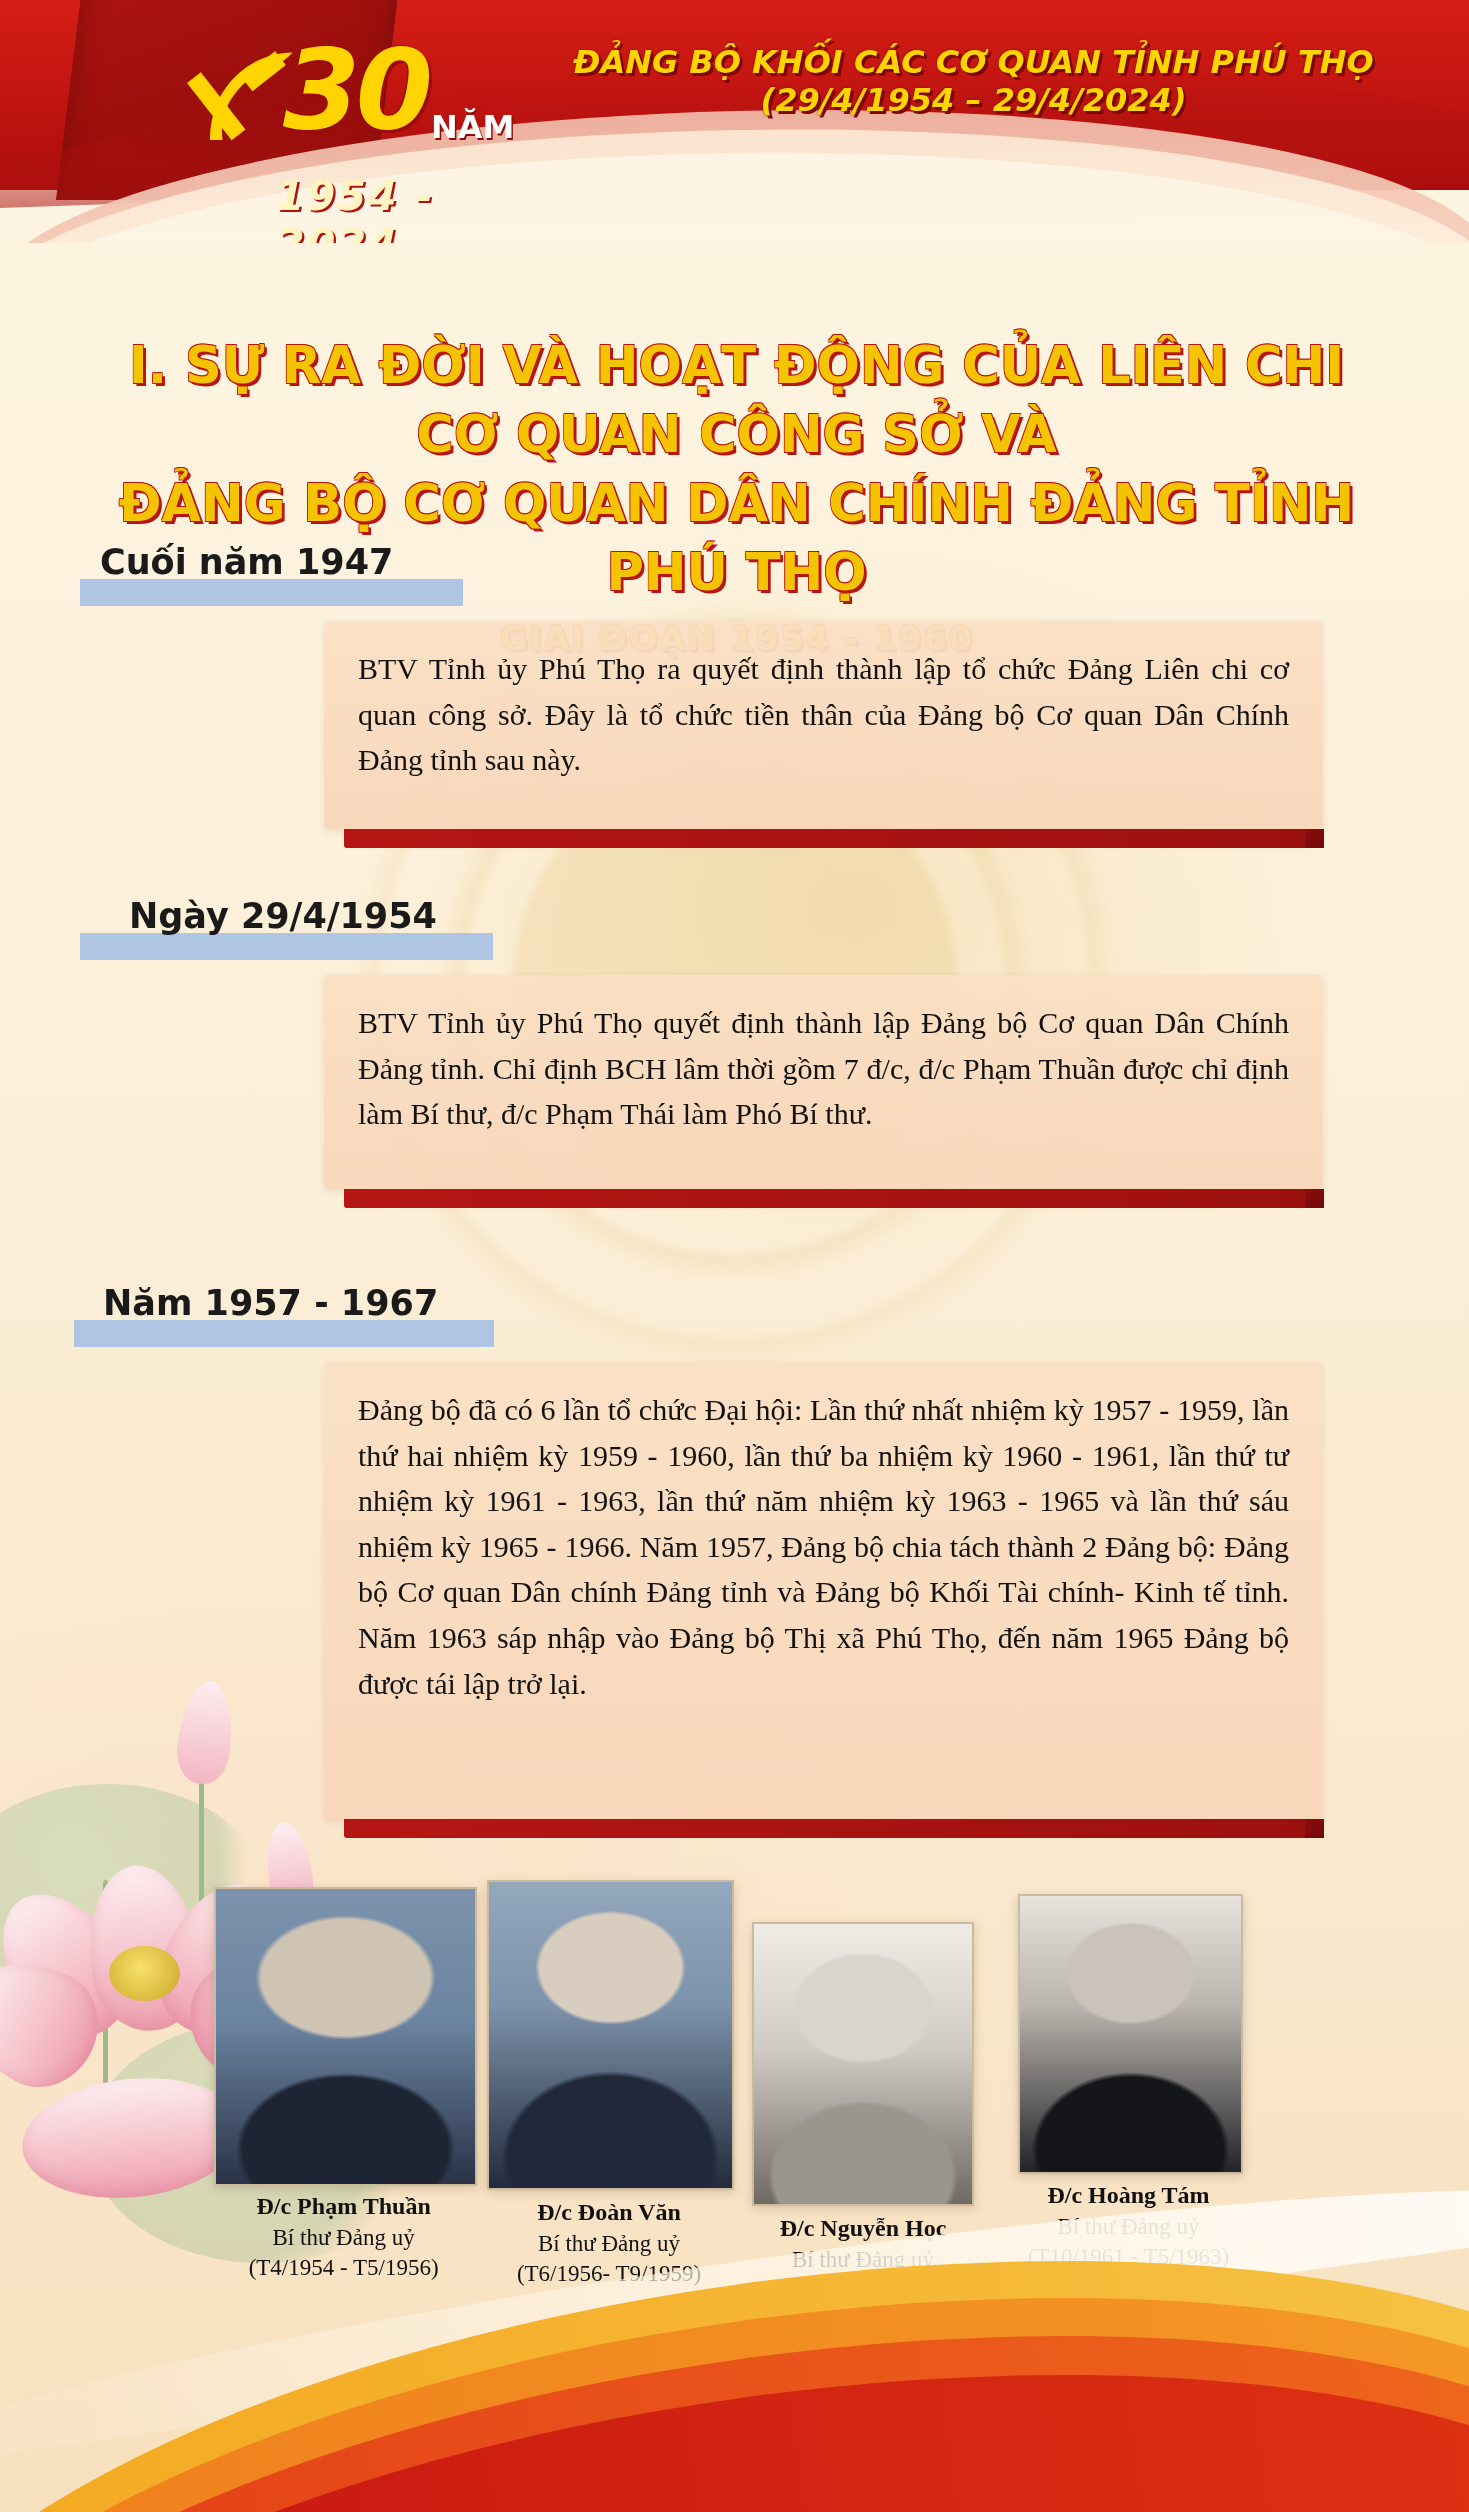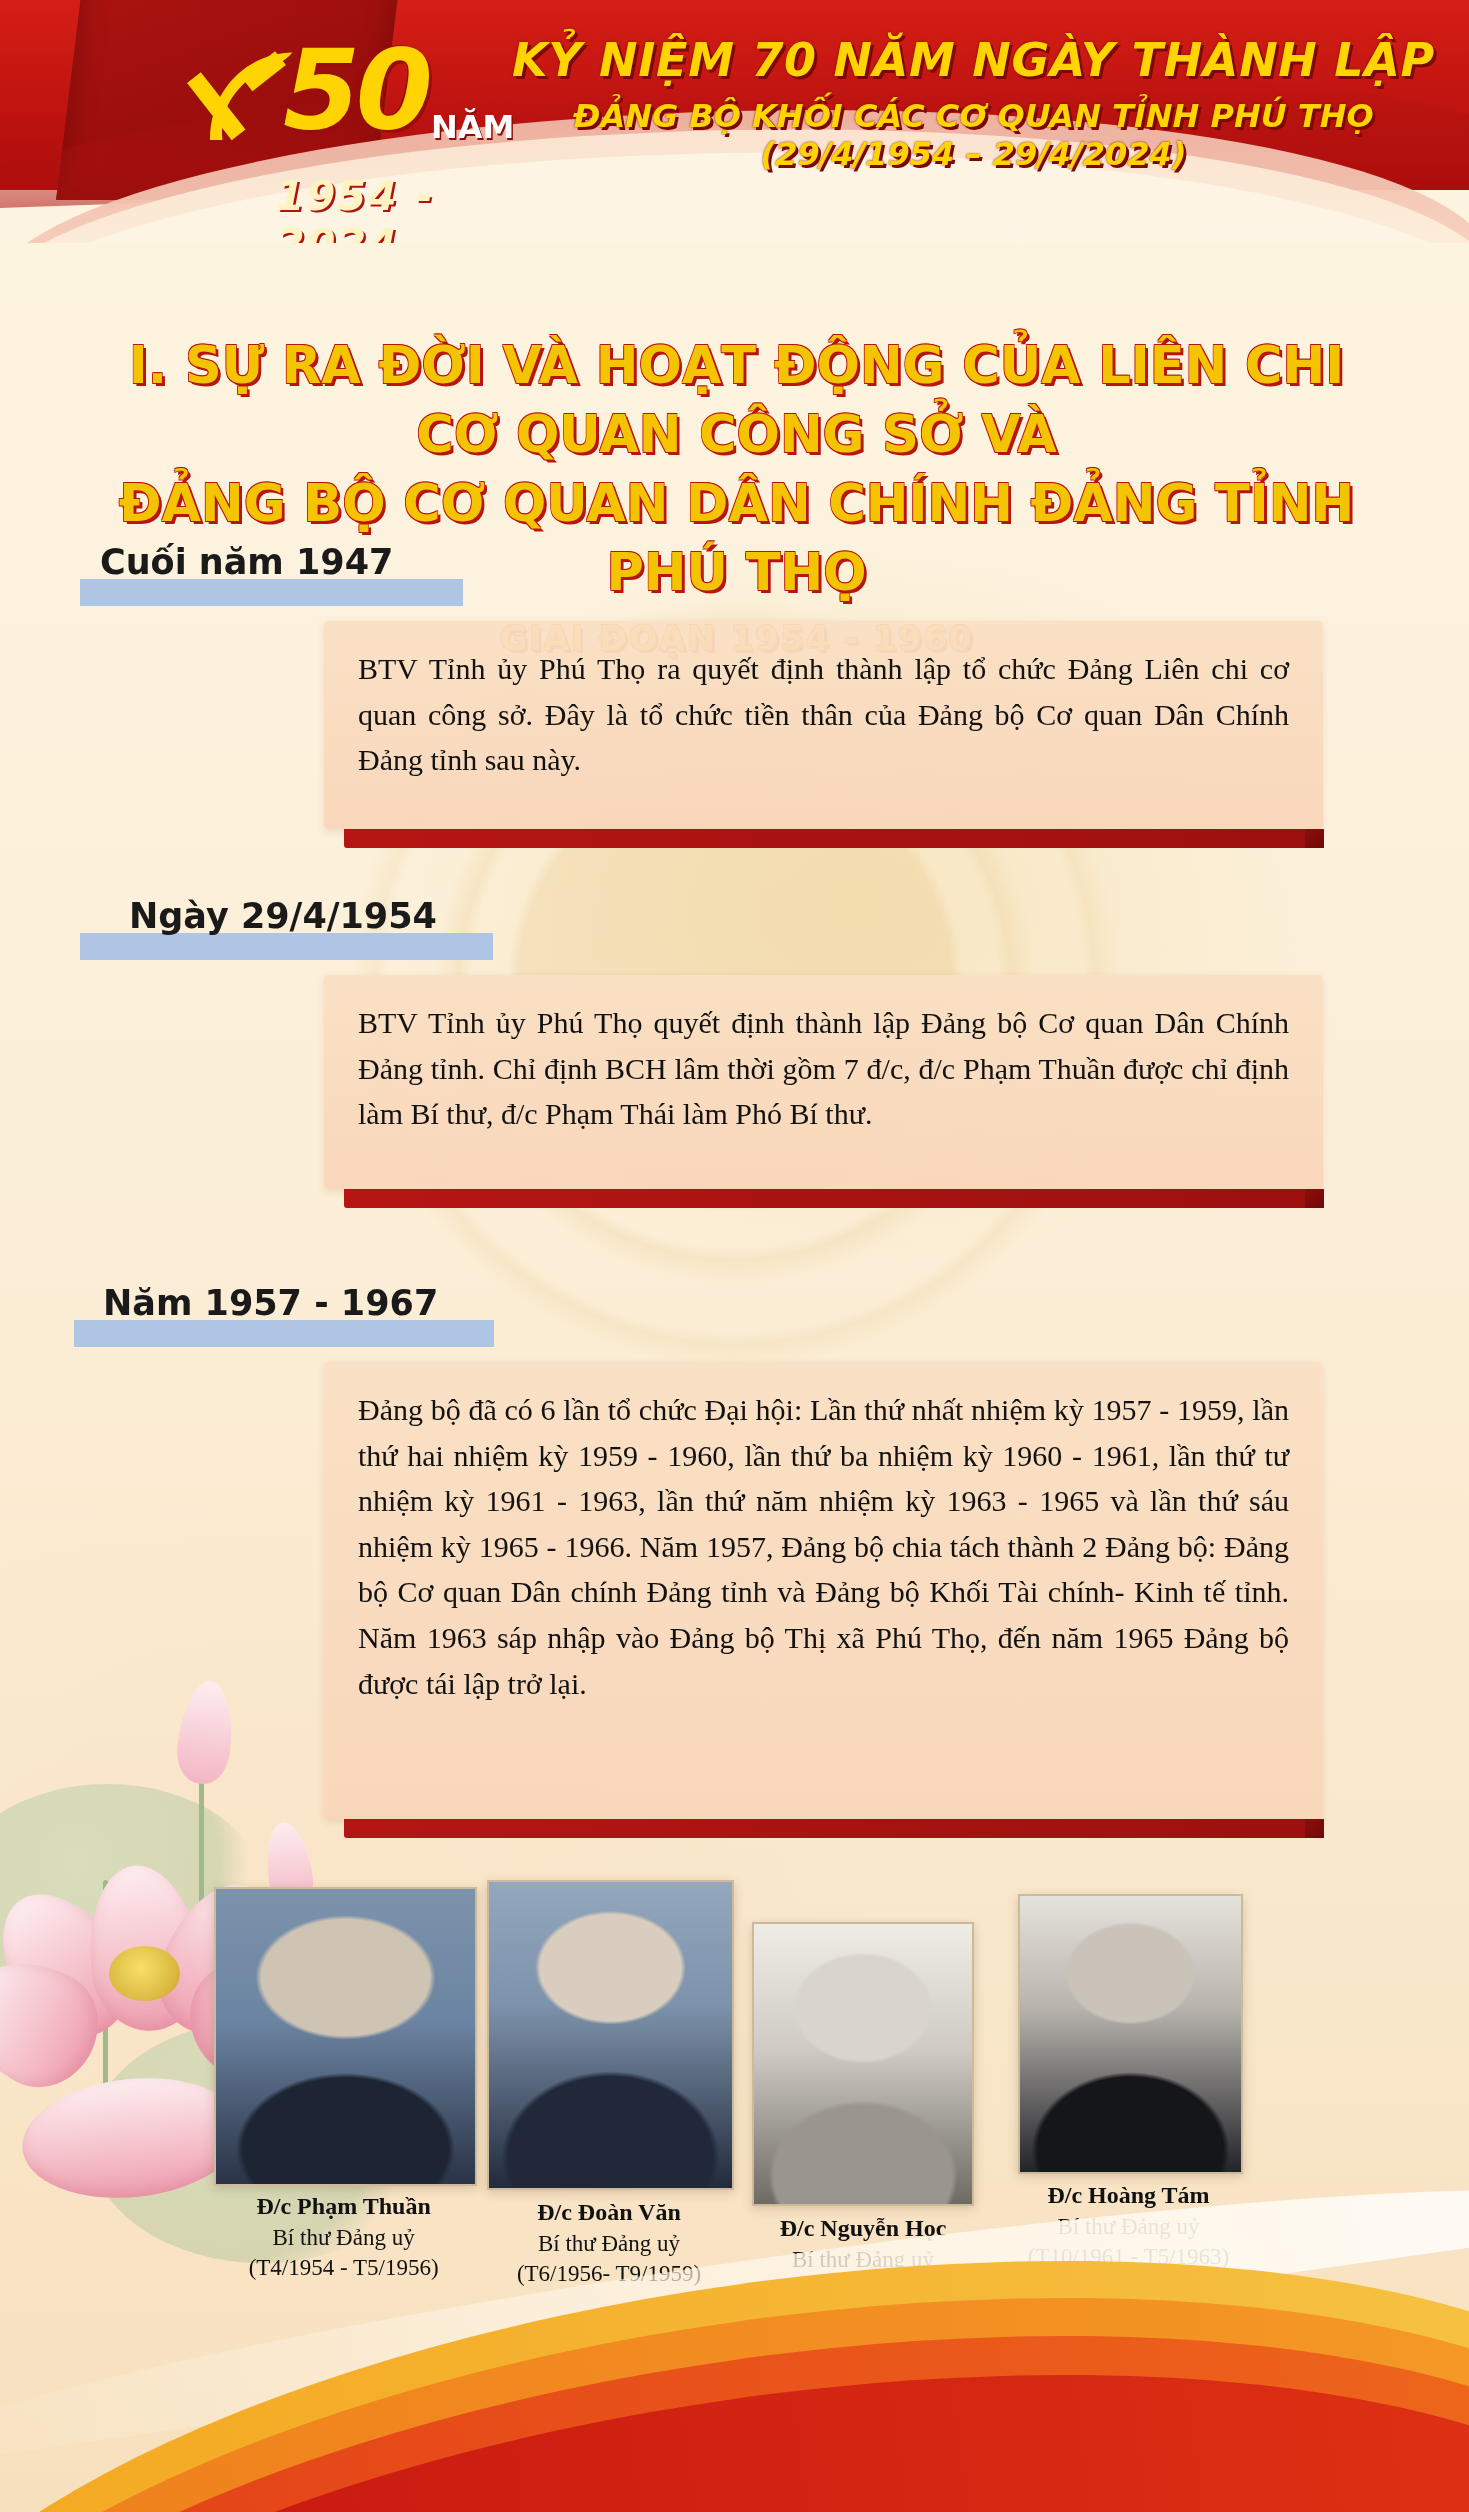--- a/index.html
+++ b/index.html
@@ -361,27 +361,26 @@
     <div class="tb-wave1"></div>
     <div class="tb-wave2"></div>
     <div class="tb-wave3"></div>
 
     <div class="logo-block">
       <svg class="hammer-sickle" viewBox="0 0 100 100">
         <path d="M18 84 C18 40, 52 14, 84 14 C74 26, 56 28, 44 40 C32 52, 26 66, 28 84 Z" fill="#ffd400"></path>
         <rect x="16" y="28" width="14" height="58" transform="rotate(-38 23 57)" fill="#ffd400"></rect>
         <rect x="44" y="22" width="34" height="14" transform="rotate(-38 61 29)" fill="#ffd400"></rect>
       </svg>
-      <div class="num70">50</div>
+      <div class="num70">30</div>
       <div class="nam-label">NĂM</div>
       <div class="years">1954 - 2024</div>
     </div>
 
     <div class="banner-title">
-      <div class="l1">KỶ NIỆM 70 NĂM NGÀY THÀNH LẬP</div>
       <div class="l2">ĐẢNG BỘ KHỐI CÁC CƠ QUAN TỈNH PHÚ THỌ (29/4/1954 – 29/4/2024)</div>
     </div>
   </div>
 
   <div class="section-title">
     <div class="st1">I. SỰ RA ĐỜI VÀ HOẠT ĐỘNG CỦA LIÊN CHI CƠ QUAN CÔNG SỞ VÀ</div>
     <div class="st1">ĐẢNG BỘ CƠ QUAN DÂN CHÍNH ĐẢNG TỈNH PHÚ THỌ</div>
     <div class="st2">GIAI ĐOẠN 1954 - 1960</div>
   </div>
 

